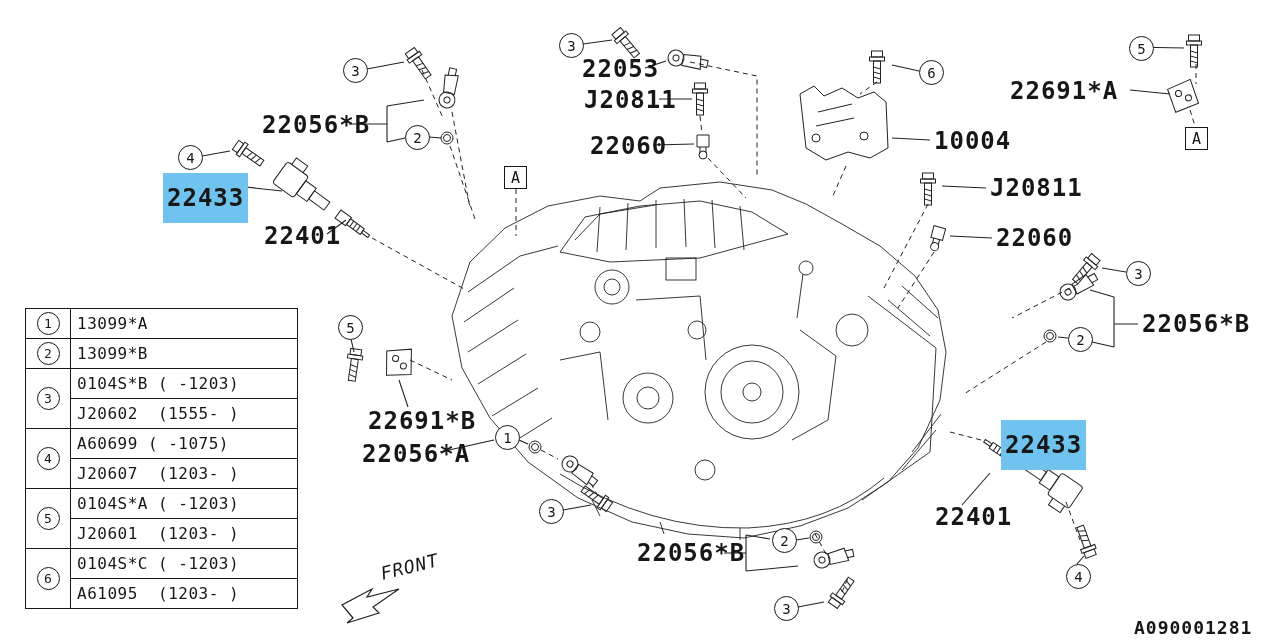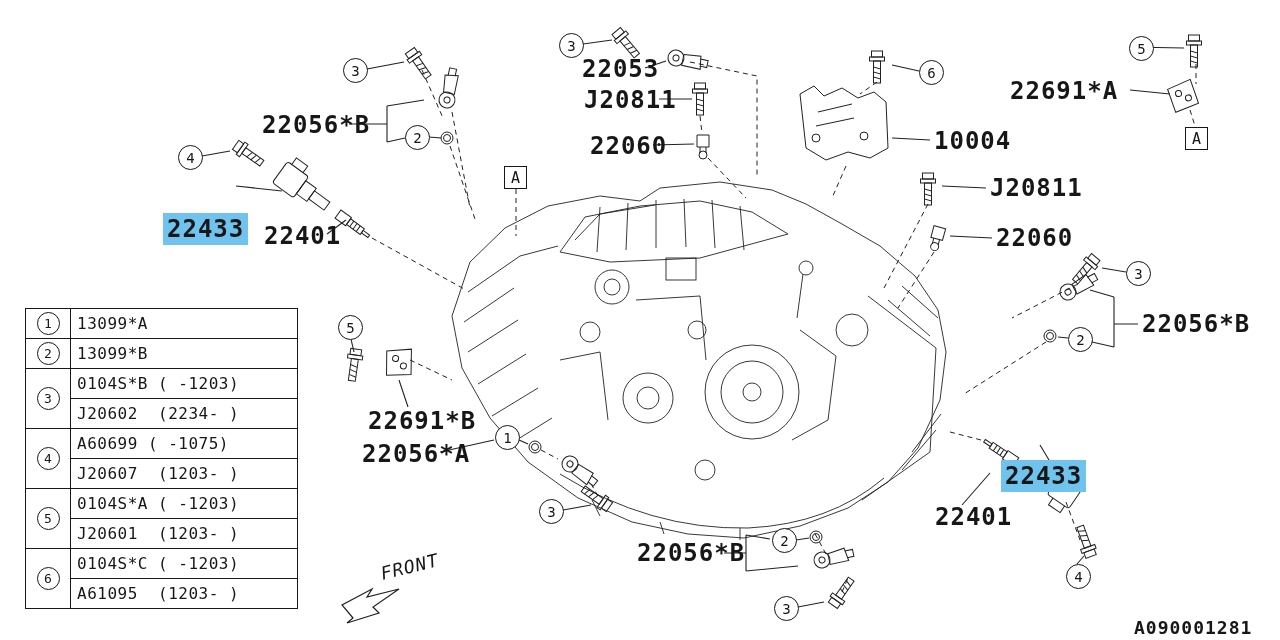--- a/index.html
+++ b/index.html
@@ -1,20 +1,20 @@
 <!DOCTYPE html>
 <html><head>
 <meta charset="utf-8">
 <style>
   html,body{margin:0;padding:0;background:#fff;}
   .canvas{position:relative;width:1280px;height:640px;background:#fff;overflow:hidden;
           font-family:"DejaVu Sans Mono","Liberation Mono",monospace;color:#171717;}
   svg.art{position:absolute;left:0;top:0;}
   .plabel{position:absolute;font-size:24px;letter-spacing:1px;white-space:nowrap;line-height:20px;font-weight:bold;}
-  .hl{padding:6px 4px;margin-top:40px;}
+  .hl{padding:15px 4px;}
   .callout{position:absolute;width:23px;height:23px;border:1.5px solid #171717;border-radius:50%;
            background:#fff;display:flex;align-items:center;justify-content:center;
            font-size:14px;line-height:1;}
   .secbox{position:absolute;width:21px;height:21px;border:1.6px solid #171717;background:#fff;
           display:flex;align-items:center;justify-content:center;font-size:15px;}
   .front{position:absolute;left:380px;top:556px;font-size:18px;font-style:italic;letter-spacing:1px;
          transform:rotate(-14deg);}
   .code{position:absolute;left:1134px;top:617px;font-size:18px;letter-spacing:1px;font-weight:bold;}
   table.legend{position:absolute;left:25px;top:308px;border-collapse:collapse;background:#fff;}
   table.legend td{border:1.6px solid #171717;height:29px;font-size:16px;padding:0 6px;}
@@ -272,21 +272,21 @@
     </tr>
     <tr>
       <td class="num"><span class="tcall">2</span></td>
       <td class="part">13099*B</td>
     </tr>
     <tr>
       <td class="num" rowspan="2"><span class="tcall">3</span></td>
       <td class="part">0104S*B ( -1203)</td>
     </tr>
     <tr>
-      <td class="part">J20602  (2234- )</td>
+      <td class="part">J20602  (1555- )</td>
     </tr>
     <tr>
       <td class="num" rowspan="2"><span class="tcall">4</span></td>
       <td class="part">A60699 ( -1075)</td>
     </tr>
     <tr>
       <td class="part">J20607  (1203- )</td>
     </tr>
     <tr>
       <td class="num" rowspan="2"><span class="tcall">5</span></td>

